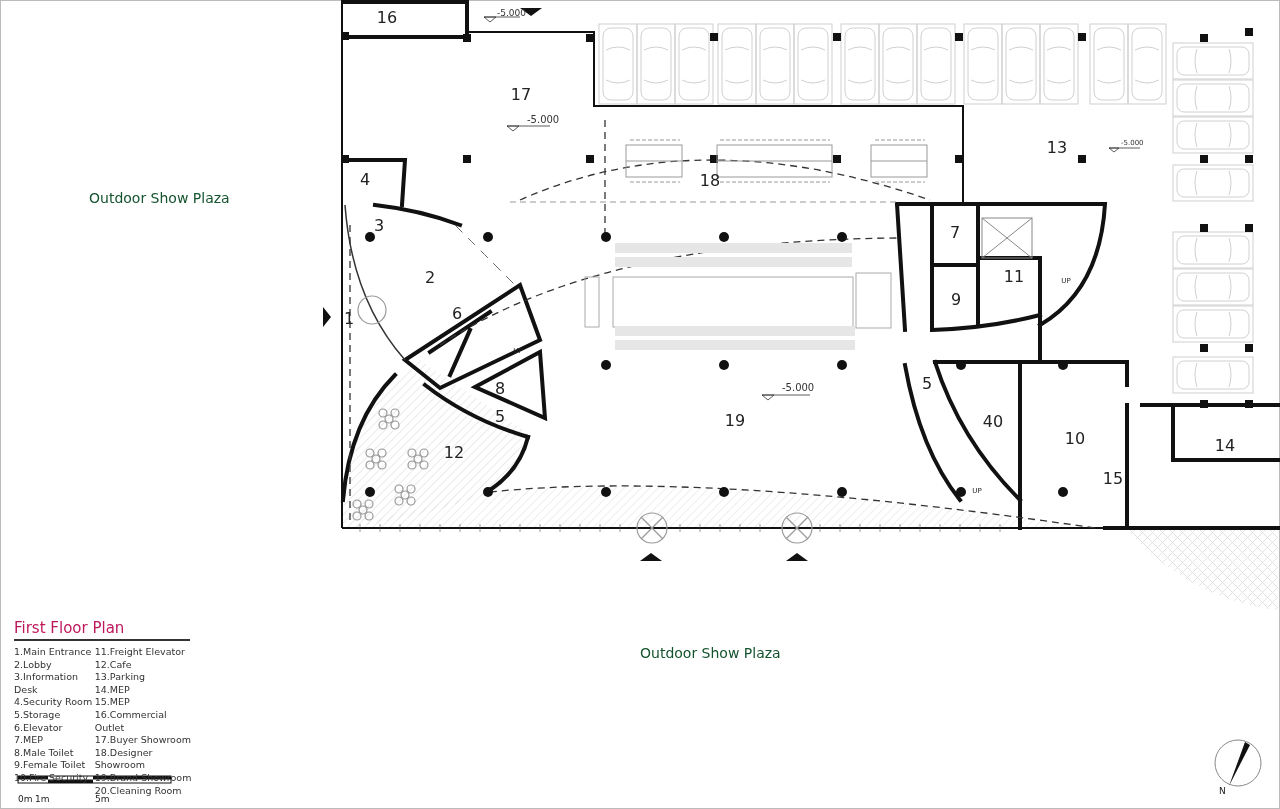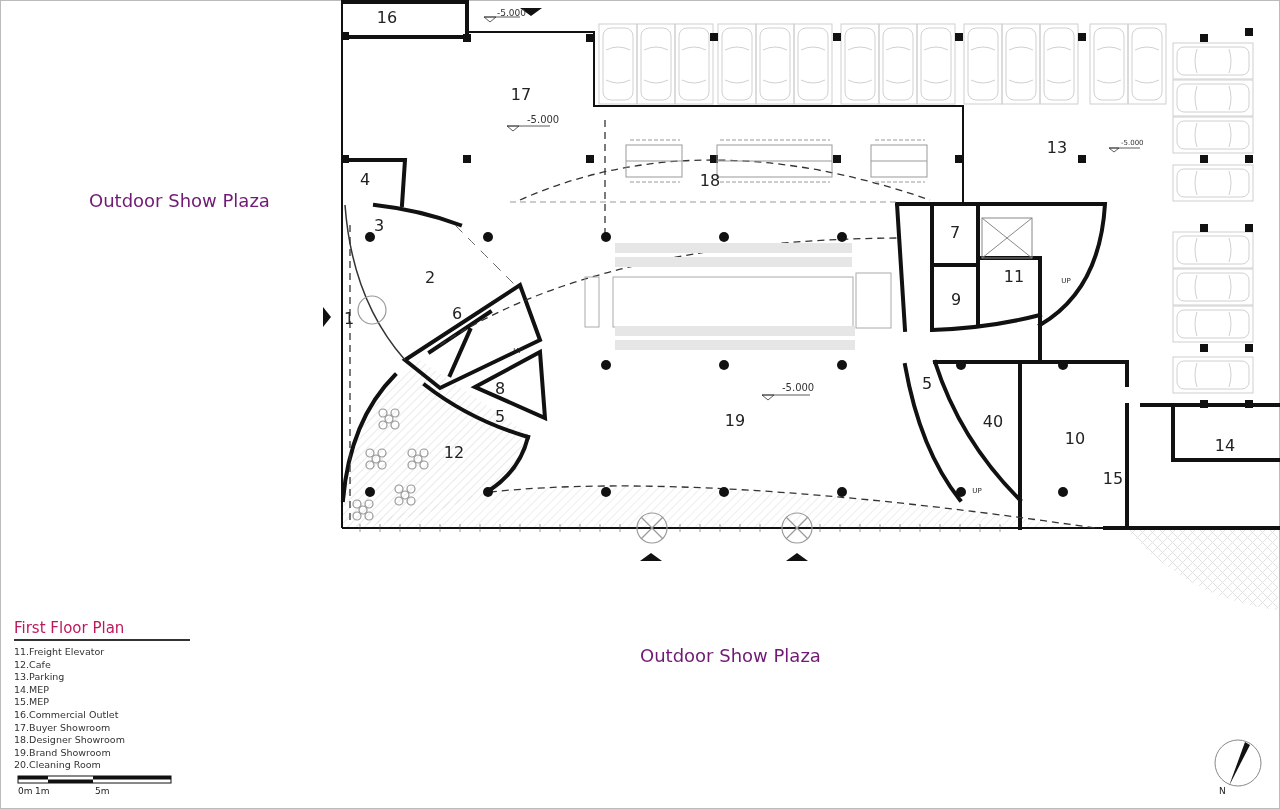--- a/index.html
+++ b/index.html
@@ -1,27 +1,27 @@
 <!DOCTYPE html>
 <html><head>
 <meta charset="utf-8">
 <style>
   html,body{margin:0;padding:0;background:#fff;}
   body{width:1280px;height:809px;position:relative;overflow:hidden;font-family:"DejaVu Sans","Liberation Sans",sans-serif;color:#333;}
   .frame{position:absolute;left:0;top:0;width:1278px;height:807px;border:1px solid #bbb;}
   svg.plan{position:absolute;left:0;top:0;}
   .lbl{position:absolute;font-size:16px;color:#222;white-space:nowrap;transform:translate(-50%,-50%);}
-  .plaza{position:absolute;font-size:18px;color:#701a75;white-space:nowrap;}
+  .plaza{position:absolute;font-size:14px;color:#14532d;white-space:nowrap;}
   .lvl{position:absolute;font-size:9px;color:#333;}
   .legend{position:absolute;left:14px;top:619px;width:180px;}
   .legend-title{font-size:15px;color:#be185d;padding-bottom:2px;border-bottom:2px solid #333;width:176px;}
   .legend-cols{display:flex;gap:2px;margin-top:5px;font-size:9.5px;line-height:12.6px;color:#333;}
   .legend-cols .col1{width:88px;}
   .scale-lbls{position:absolute;left:18px;top:786px;font-size:9px;color:#222;width:180px;height:12px;}
-  .scale-lbls span{position:absolute;top:0;}
+  .scale-lbls span{position:absolute;top:8px;}
   .north-n{position:absolute;left:1219px;top:786px;font-size:9px;color:#222;}
 </style>
 </head>
 <body>
 
 <div class="frame"></div>
 
 <svg class="plan" width="1280" height="809" viewBox="0 0 1280 809" xmlns="http://www.w3.org/2000/svg">
   <defs>
     <pattern id="hatch" width="6" height="6" patternUnits="userSpaceOnUse" patternTransform="rotate(45)">
@@ -284,20 +284,32 @@
 <div class="lbl" style="left:993px;top:421px;">40</div>
 <div class="lbl" style="left:927px;top:383px;">5</div>
 
 <div class="lbl" style="left:518px;top:351px;font-size:7px;">UP</div>
 <div class="lbl" style="left:1066px;top:281px;font-size:7px;">UP</div>
 <div class="lbl" style="left:977px;top:491px;font-size:7px;">UP</div>
 
 <div class="legend">
   <div class="legend-title">First Floor Plan</div>
   <div class="legend-cols">
+    <div class="col1">
+      <div>1.Main Entrance</div>
+      <div>2.Lobby</div>
+      <div>3.Information Desk</div>
+      <div>4.Security Room</div>
+      <div>5.Storage</div>
+      <div>6.Elevator</div>
+      <div>7.MEP</div>
+      <div>8.Male Toilet</div>
+      <div>9.Female Toilet</div>
+      <div>10.Fire Security</div>
+    </div>
     <div class="col2">
       <div>11.Freight Elevator</div>
       <div>12.Cafe</div>
       <div>13.Parking</div>
       <div>14.MEP</div>
       <div>15.MEP</div>
       <div>16.Commercial Outlet</div>
       <div>17.Buyer Showroom</div>
       <div>18.Designer Showroom</div>
       <div>19.Brand Showroom</div>

